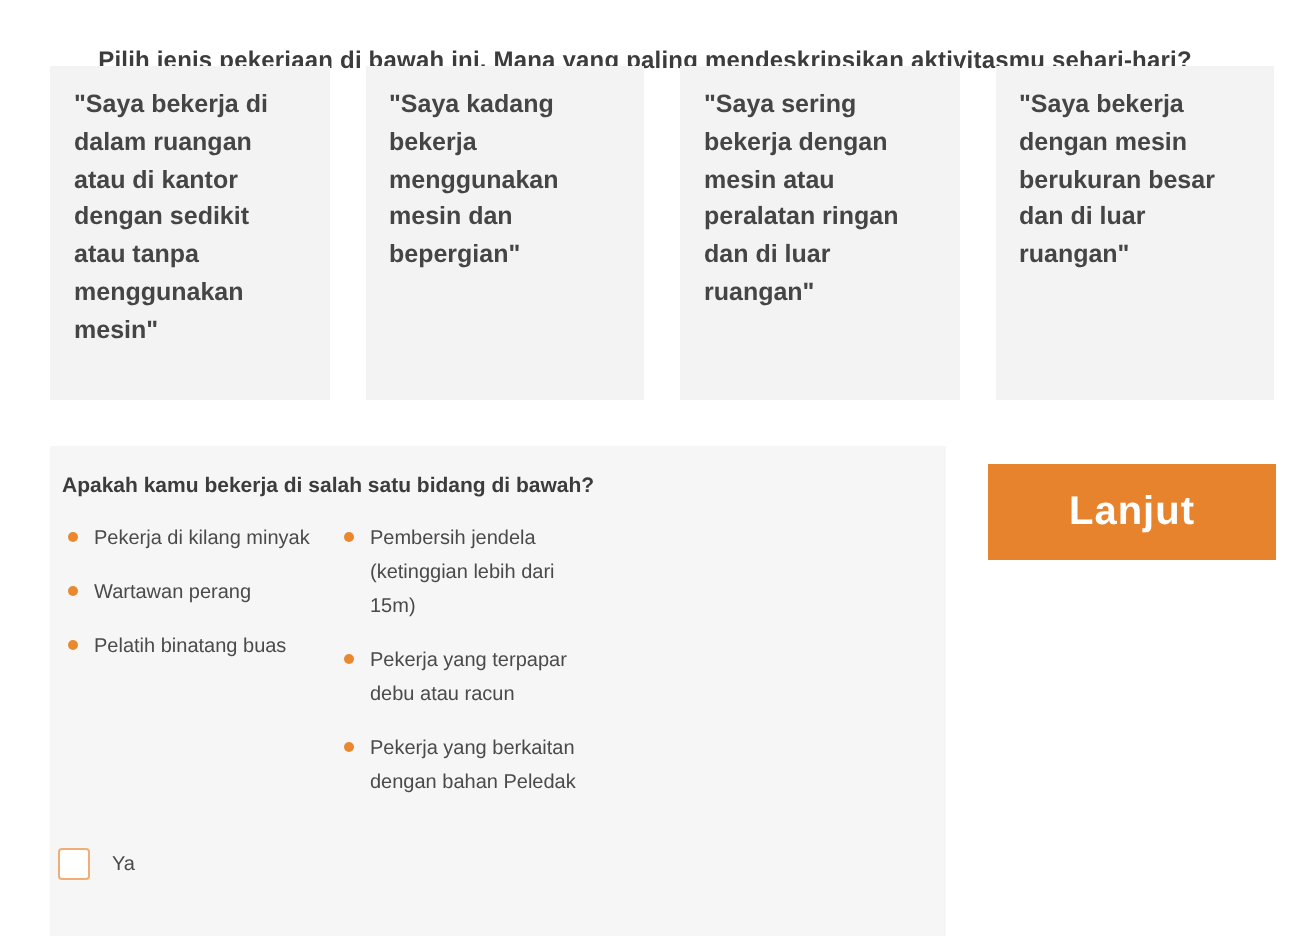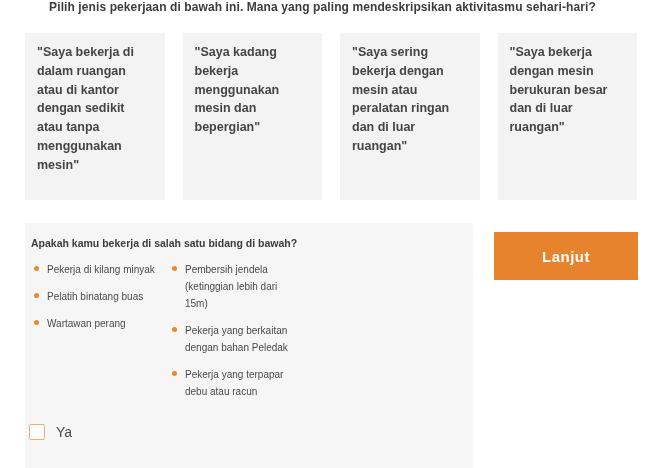--- a/index.html
+++ b/index.html
@@ -1,19 +1,19 @@
 <!DOCTYPE html>
 <html><head>
 <meta charset="utf-8">
 <style>
   html,body{margin:0;padding:0;background:#ffffff;}
   body{font-family:"Liberation Sans", sans-serif;}
   .stage{position:relative;width:645px;height:468px;background:#ffffff;overflow:hidden;}
 
-  .title{position:absolute;top:0;left:0;right:0;text-align:center;
+  .title{position:absolute;top:23px;left:0;right:0;text-align:center;
          font-size:12px;font-weight:700;color:#3c3c3c;letter-spacing:.1px;}
 
   .cards{position:absolute;left:25px;top:33px;width:612px;height:167px;
          display:grid;grid-template-columns:repeat(4,1fr);grid-gap:18px;}
   .card{background:#f3f3f3;box-sizing:border-box;padding:10px 12px;cursor:pointer;}
   .card-text{font-size:12.5px;font-weight:700;color:#454545;line-height:1.5;
              white-space:pre-line;}
 
   .panel{position:absolute;left:25px;top:223px;width:448px;height:245px;
          background:#f6f6f6;box-sizing:border-box;padding:14px 10px 0 6px;}
@@ -26,25 +26,25 @@
   .col-2{width:146px;}
   .li{display:flex;margin-bottom:10px;}
   .bullet{width:5px;height:5px;border-radius:50%;background:#e8882f;
           flex:0 0 5px;margin:5px 8px 0 0;}
   .li-text{font-size:10px;color:#4a4a4a;line-height:1.7;white-space:pre-line;}
 
   .checks{margin-top:14px;margin-left:-2px;}
   .check-row{display:flex;align-items:center;margin-bottom:11px;cursor:pointer;}
   .checkbox{width:16px;height:16px;background:#ffffff;border:1px solid #f0ae74;
             border-radius:2px;box-sizing:border-box;}
-  .check-label{font-size:14px;color:#4a4a4a;margin-left:11px;}
+  .check-label{font-size:10px;color:#4a4a4a;margin-left:11px;}
 
   .next-btn{position:absolute;left:494px;top:232px;width:144px;height:48px;
             background:#e8832d;border:none;color:#ffffff;font-family:"Liberation Sans",sans-serif;
-            font-size:15px;font-weight:700;letter-spacing:.5px;cursor:pointer;}
+            font-size:20px;font-weight:700;letter-spacing:.5px;cursor:pointer;}
 </style>
 </head>
 <body>
 
 <div class="stage">
 
   <div class="title">Pilih jenis pekerjaan di bawah ini. Mana yang paling mendeskripsikan aktivitasmu sehari-hari?</div>
 
   <div class="cards">
     <div class="card">
@@ -84,45 +84,45 @@
     <div class="panel-heading">Apakah kamu bekerja di salah satu bidang di bawah?</div>
 
     <div class="cols">
       <div class="col col-0">
         <div class="li">
           <span class="bullet"></span>
           <span class="li-text">Pekerja di kilang minyak</span>
         </div>
         <div class="li">
           <span class="bullet"></span>
-          <span class="li-text">Pelatih binatang buas</span>
+          <span class="li-text">Wartawan perang</span>
         </div>
         <div class="li">
           <span class="bullet"></span>
-          <span class="li-text">Wartawan perang</span>
+          <span class="li-text">Pelatih binatang buas</span>
         </div>
       </div>
 
 
       <div class="col col-2">
         <div class="li">
           <span class="bullet"></span>
           <span class="li-text">Pembersih jendela
 (ketinggian lebih dari
 15m)</span>
         </div>
         <div class="li">
           <span class="bullet"></span>
-          <span class="li-text">Pekerja yang berkaitan
-dengan bahan Peledak</span>
+          <span class="li-text">Pekerja yang terpapar
+debu atau racun</span>
         </div>
         <div class="li">
           <span class="bullet"></span>
-          <span class="li-text">Pekerja yang terpapar
-debu atau racun</span>
+          <span class="li-text">Pekerja yang berkaitan
+dengan bahan Peledak</span>
         </div>
       </div>
     </div>
 
     <div class="checks">
       <div class="check-row">
         <span class="checkbox"></span>
         <span class="check-label">Ya</span>
       </div>
     </div>

